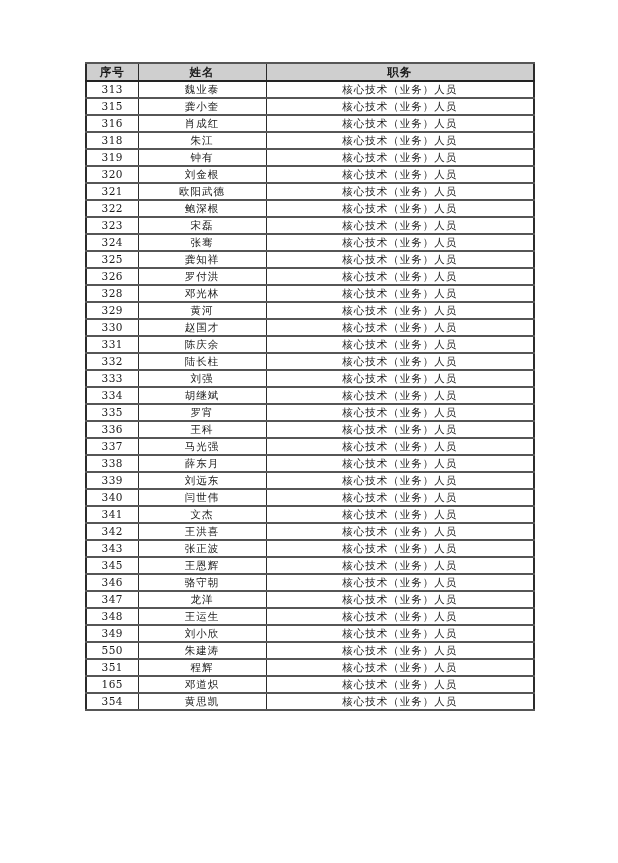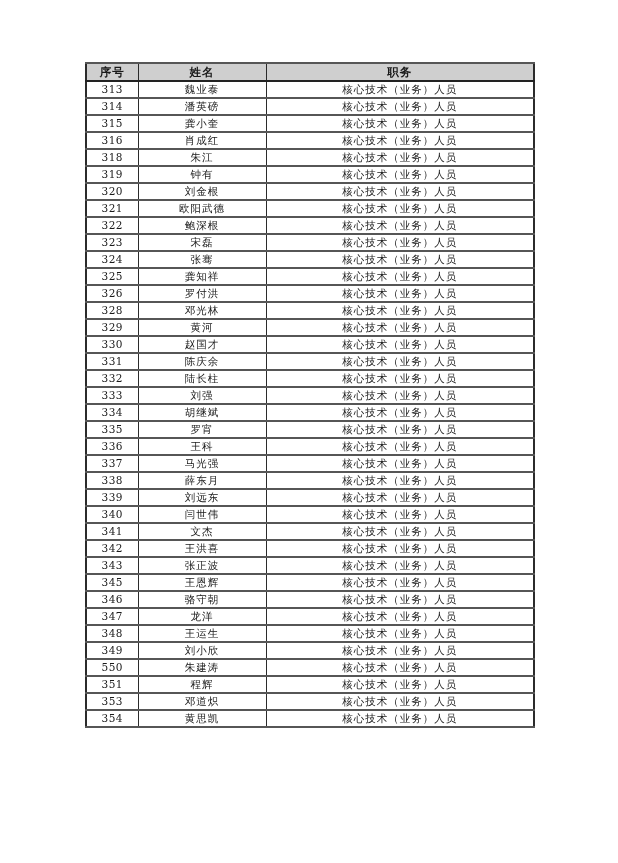--- a/index.html
+++ b/index.html
@@ -70,25 +70,20 @@
       </tr>
     </thead>
     <tbody>
 
     <tr>
       <td class="cell-no">313</td>
       <td class="cell-name">魏业泰</td>
       <td class="cell-title">核心技术（业务）人员</td>
     </tr>
 
-    <tr>
-      <td class="cell-no">314</td>
-      <td class="cell-name">潘英磅</td>
-      <td class="cell-title">核心技术（业务）人员</td>
-    </tr>
 
     <tr>
       <td class="cell-no">315</td>
       <td class="cell-name">龚小奎</td>
       <td class="cell-title">核心技术（业务）人员</td>
     </tr>
 
     <tr>
       <td class="cell-no">316</td>
       <td class="cell-name">肖成红</td>
@@ -285,21 +280,21 @@
     </tr>
 
     <tr>
       <td class="cell-no">351</td>
       <td class="cell-name">程辉</td>
       <td class="cell-title">核心技术（业务）人员</td>
     </tr>
 
 
     <tr>
-      <td class="cell-no">353</td>
+      <td class="cell-no">165</td>
       <td class="cell-name">邓道炽</td>
       <td class="cell-title">核心技术（业务）人员</td>
     </tr>
 
     <tr>
       <td class="cell-no">354</td>
       <td class="cell-name">黄思凯</td>
       <td class="cell-title">核心技术（业务）人员</td>
     </tr>
   </tbody>

